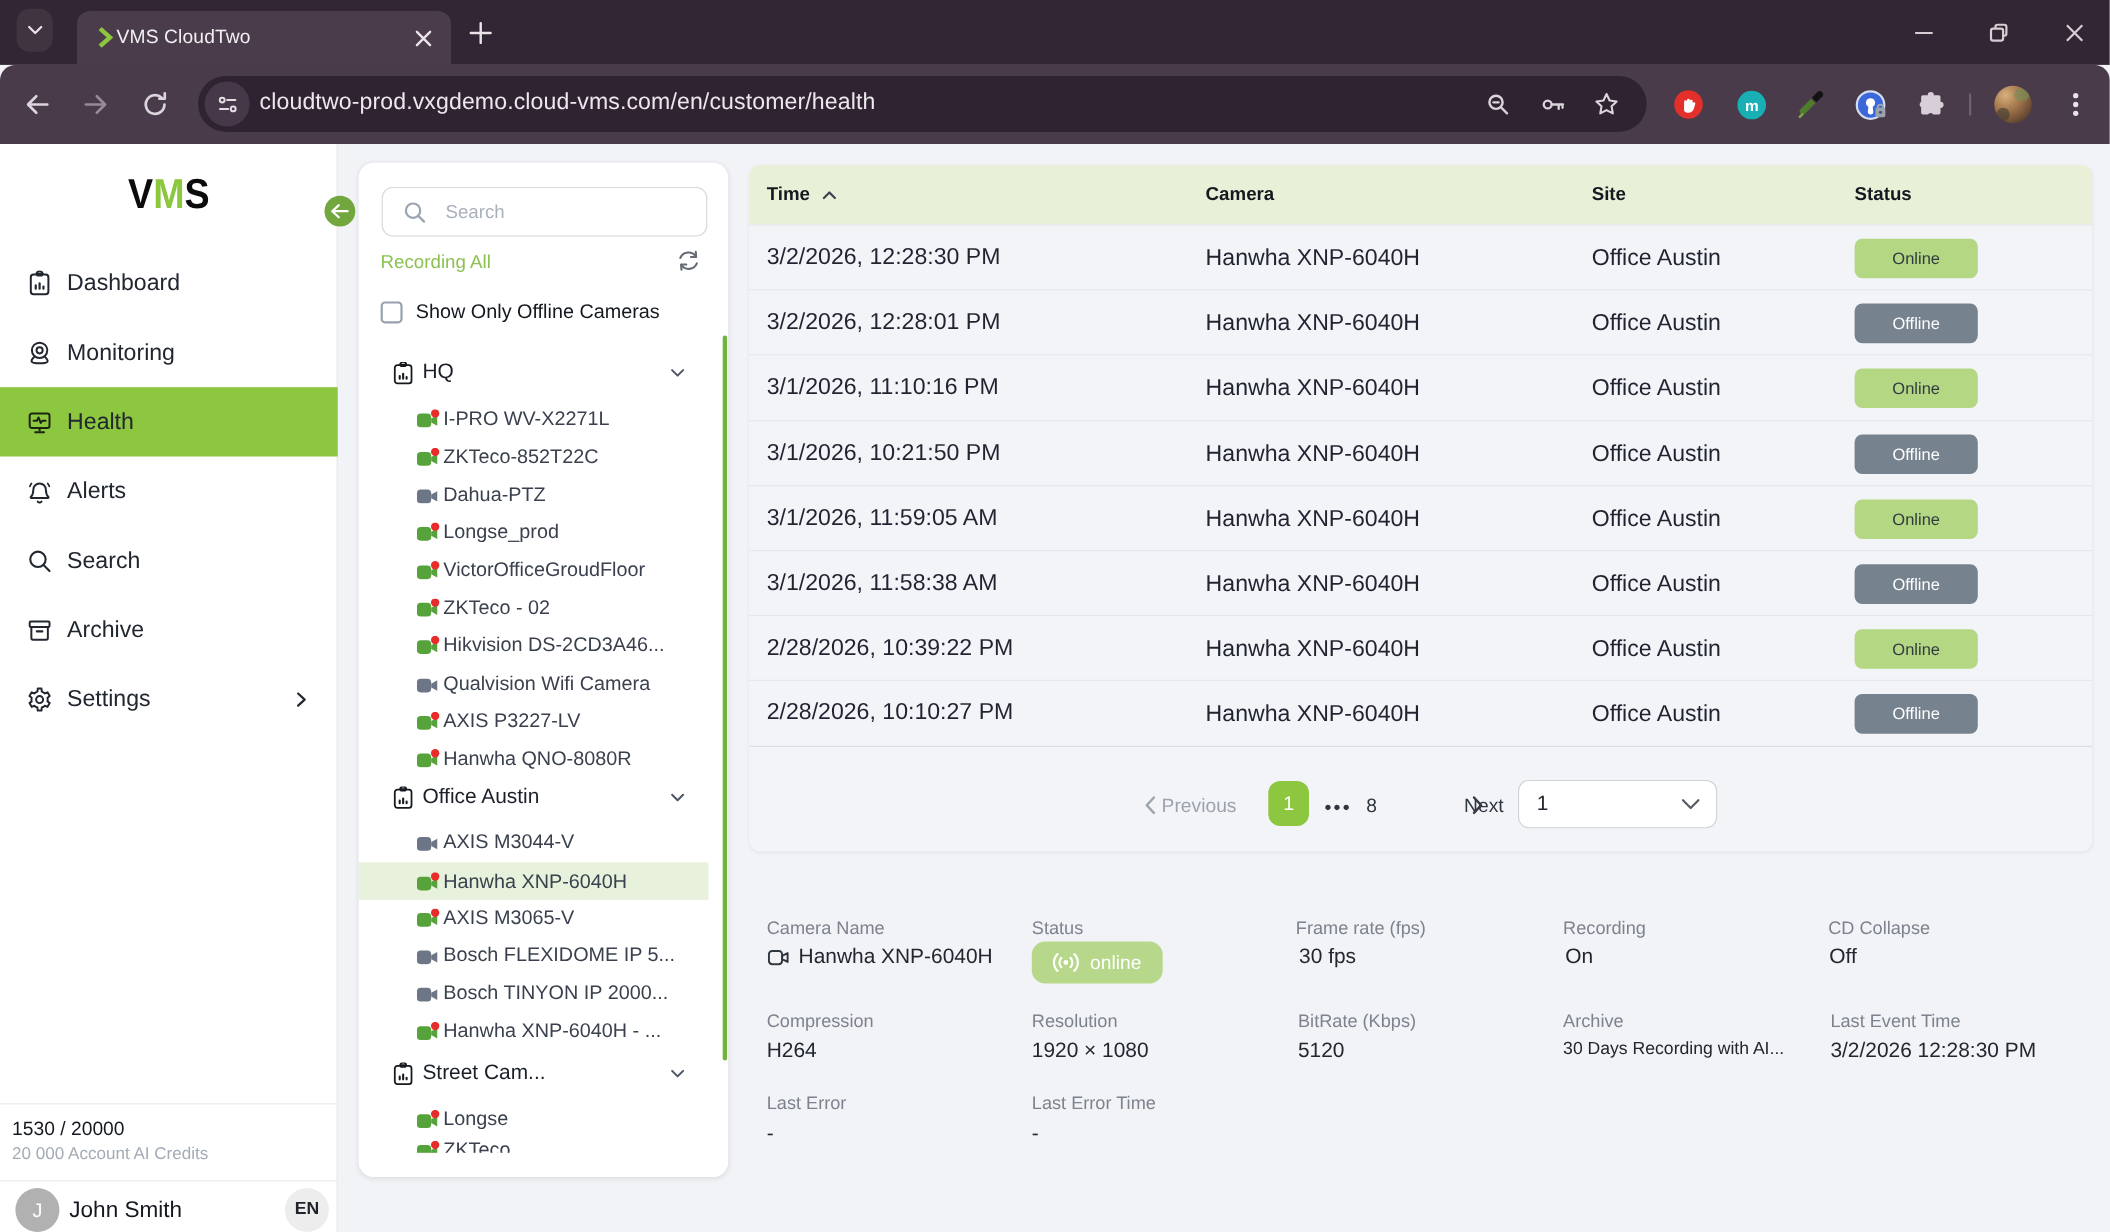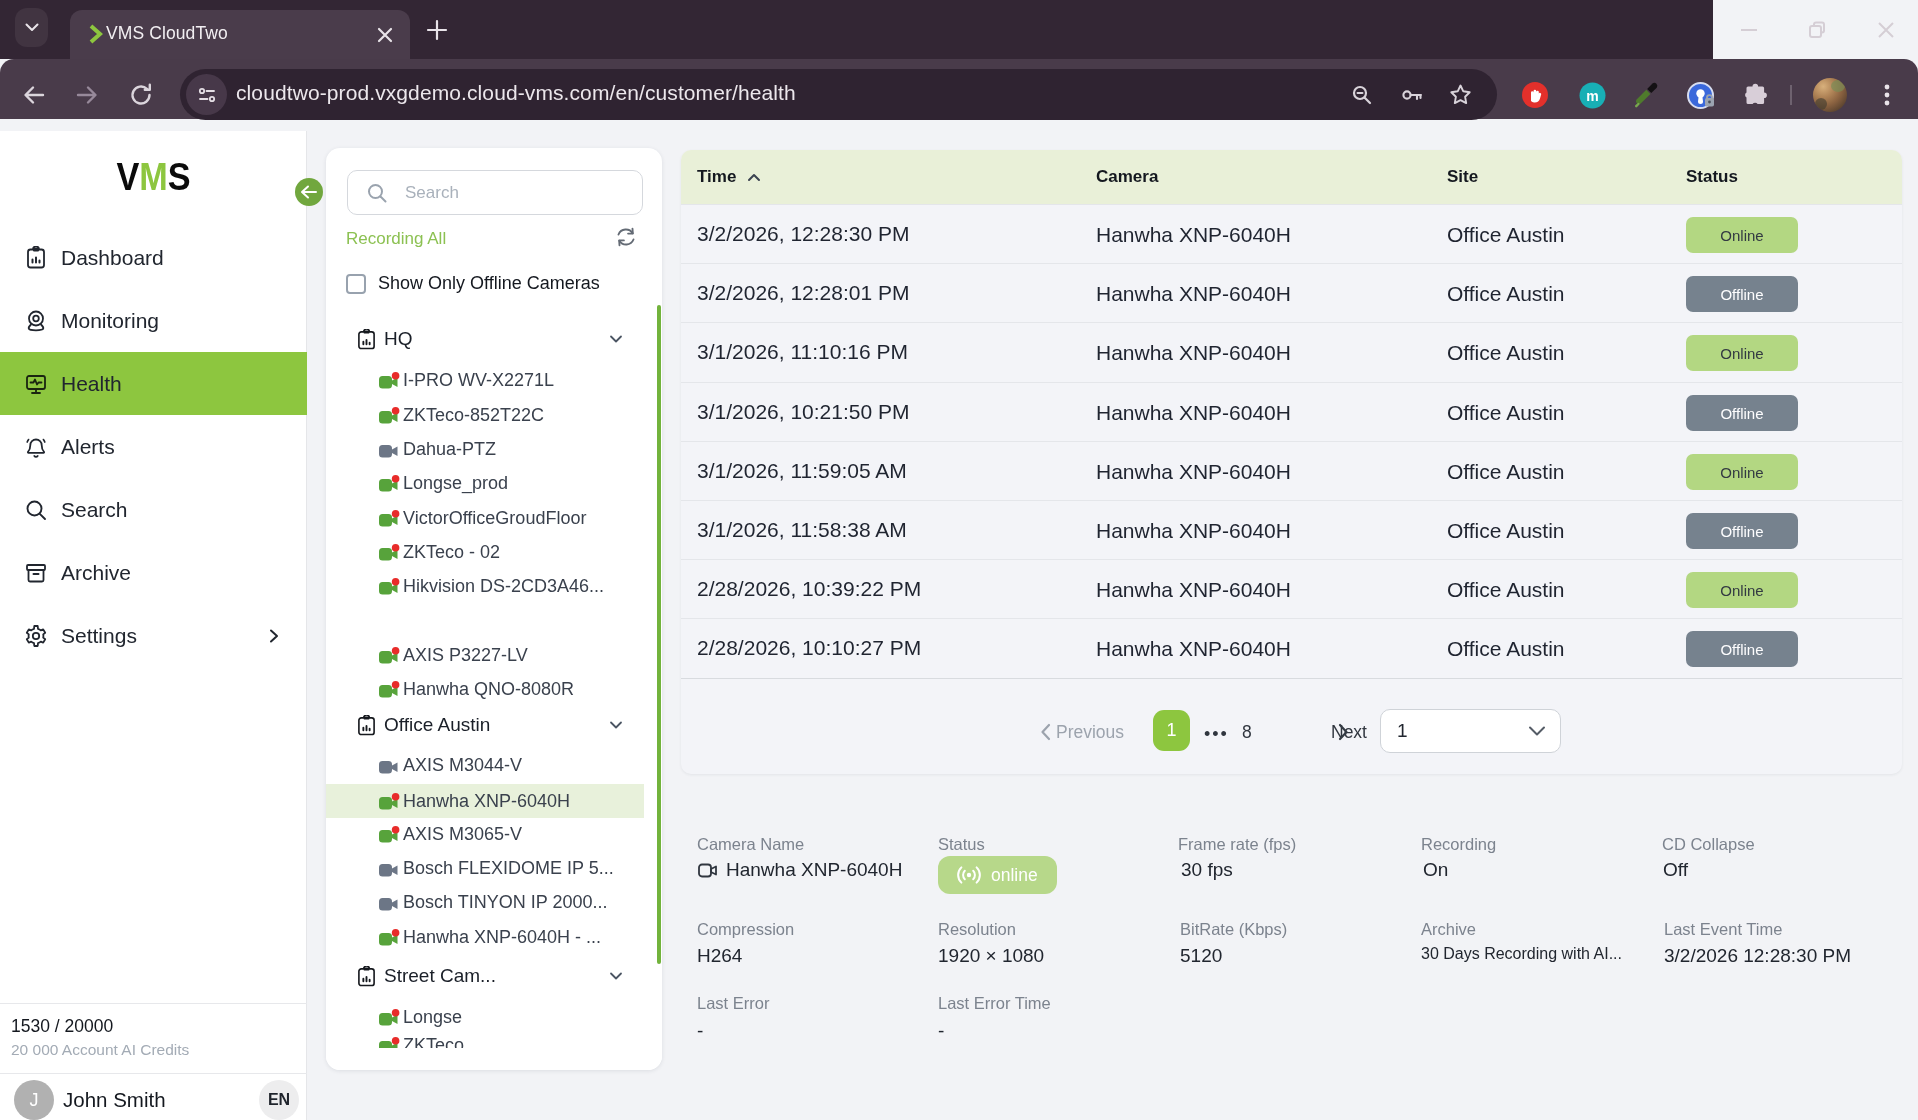--- a/index.html
+++ b/index.html
@@ -2,30 +2,30 @@
 <html><head>
 <meta charset="utf-8">
 <style>
   * { margin:0; padding:0; box-sizing:border-box; }
   html,body { width:1918px; height:1120px; overflow:hidden; }
   body { font-family:"Liberation Sans", sans-serif; position:relative; background:#F2F3F6; }
   .abs { position:absolute; }
   svg { display:block; }
 
   
-  #titlebar { position:absolute; left:0; top:0; width:1713px; height:59px; background:#332634; }
+  #titlebar { position:absolute; left:0; top:0; width:1918px; height:59px; background:#332634; }
   #tabsearch { position:absolute; left:15px; top:8px; width:33px; height:39px; border-radius:12px; background:#413441; display:flex; align-items:center; justify-content:center; }
   #tab { position:absolute; left:70px; top:10px; width:340px; height:49px; background:#4A3C4B; border-radius:12px 12px 0 0; }
   #tab .fav { position:absolute; left:15px; top:13px; }
   #tab .title { position:absolute; left:36px; top:13px; font-size:17.5px; color:#F2EFF2; letter-spacing:.1px; }
   #tab .close { position:absolute; left:303px; top:13px; width:24px; height:24px; }
   #newtab { position:absolute; left:424px; top:17px; width:26px; height:26px; }
   .wctl { position:absolute; top:16px; width:28px; height:28px; }
 
-  #toolbar { position:absolute; left:0; top:59px; width:1918px; height:60px; background:#493B4A; border-radius:14px 14px 0 0; }
+  #toolbar { position:absolute; left:0; top:59px; width:1918px; height:72px; background:#493B4A; border-radius:14px 14px 0 0; }
   #urlpill { position:absolute; left:180px; top:10px; width:1317px; height:51px; border-radius:26px; background:#2F2331; }
   #siteinfo { position:absolute; left:6px; top:5px; width:41px; height:41px; border-radius:50%; background:#473849; display:flex; align-items:center; justify-content:center; }
   #urltext { position:absolute; left:56px; top:12px; font-size:21px; color:#ECE7EC; letter-spacing:.1px; }
 
   
   #page { position:absolute; left:0; top:131px; width:1918px; height:989px; background:#F2F3F6; }
   #sidebar { position:absolute; left:0; top:0; width:307px; height:989px; background:#fff; border-right:1px solid #E5E6E9; }
   #logo { position:absolute; left:0; top:25px; width:307px; text-align:center; font-size:38px; font-weight:bold; color:#0b0b0b; transform:scaleX(.9); }
   #logo .g { color:#8DC63F; }
   #collapsebtn { position:absolute; left:295px; top:47px; width:28px; height:28px; border-radius:50%; background:#71A73E; z-index:5; display:flex; align-items:center; justify-content:center; }
@@ -377,20 +377,26 @@
           <use href="#camg"></use>
         </svg>
         <div class="cname">ZKTeco - 02</div>
       </div>
     <div class="trow" style="top:421px;">
         <svg class="cicon" viewBox="0 0 21 17">
           <use href="#camg"></use>
         </svg>
         <div class="cname">Hikvision DS-2CD3A46...</div>
       </div>
+    <div class="trow" style="top:456px;">
+        <svg class="cicon" viewBox="0 0 21 17">
+          <use href="#camo"></use>
+        </svg>
+        <div class="cname">Qualvision Wifi Camera</div>
+      </div>
     <div class="trow" style="top:490px;">
         <svg class="cicon" viewBox="0 0 21 17">
           <use href="#camg"></use>
         </svg>
         <div class="cname">AXIS P3227-LV</div>
       </div>
     <div class="trow" style="top:524px;">
         <svg class="cicon" viewBox="0 0 21 17">
           <use href="#camg"></use>
         </svg>

